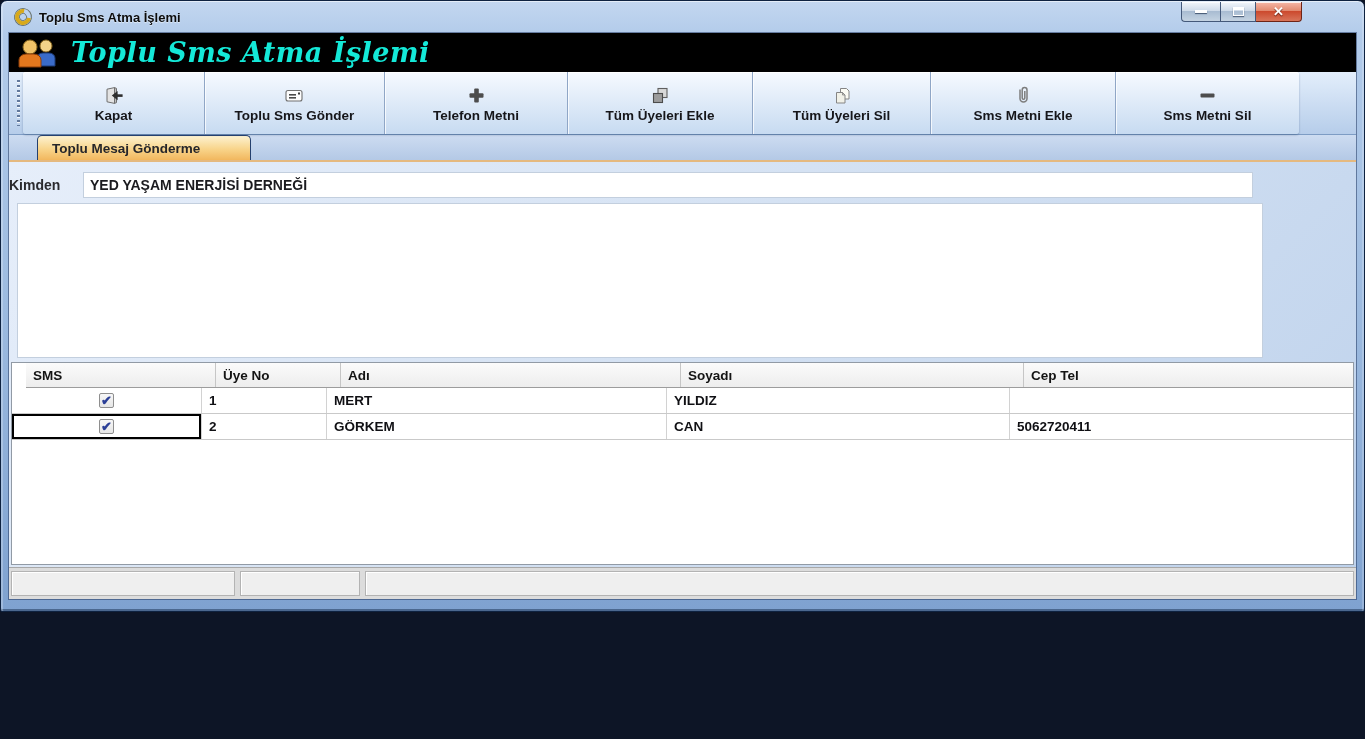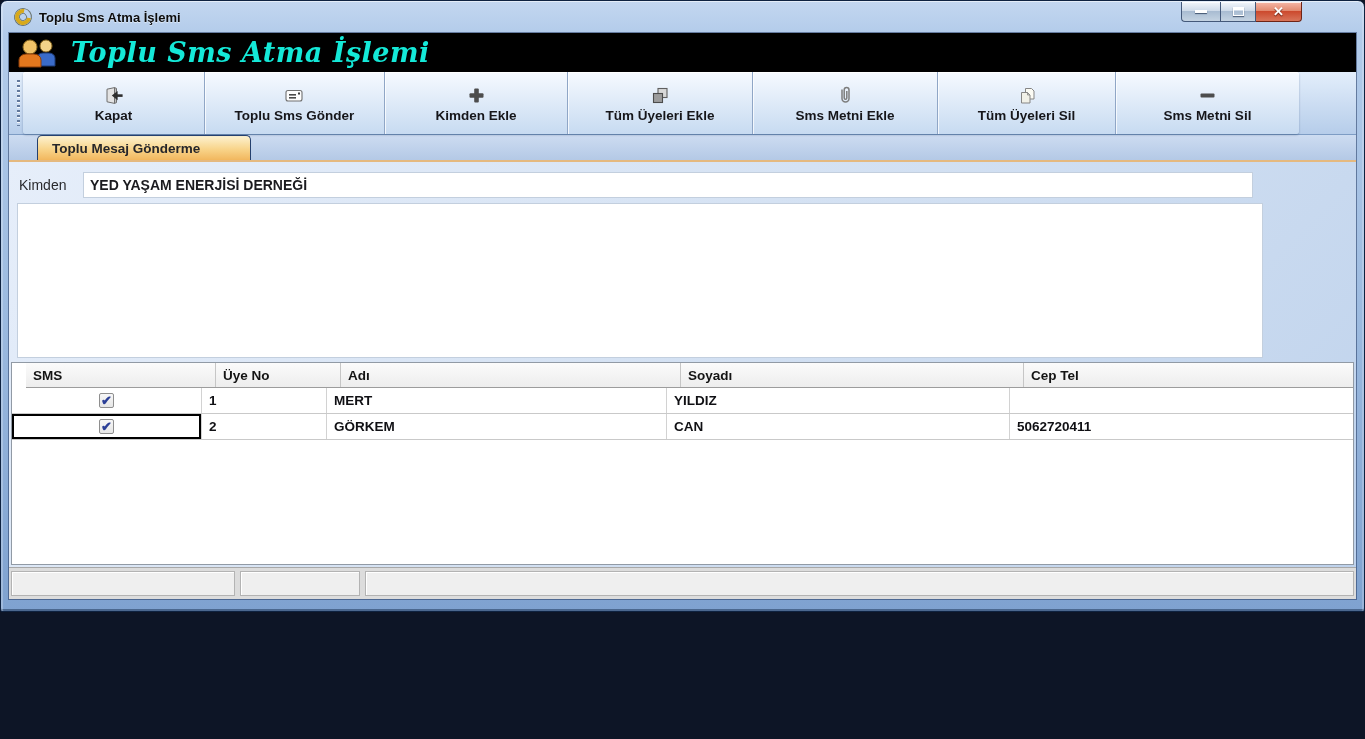--- a/index.html
+++ b/index.html
@@ -67,21 +67,21 @@
   .tab { height:25px; min-width:214px; padding:0 14px;
     background:linear-gradient(#fdf2d0, #f8d48a 55%, #f2b75e);
     border:1px solid #25406e; border-bottom:none; border-radius:5px 5px 0 0;
     display:flex; align-items:center; justify-content:flex-start;
     font-size:13.5px; font-weight:600; color:#26262a; }
 
   
   .content { flex:1; background:linear-gradient(135deg, #e6eefa 0%, #d5e2f3 45%, #bed2ec 100%);
     display:flex; flex-direction:column; overflow:hidden; }
   .kimden-row { margin-top:9px; height:27px; display:flex; align-items:center; }
-  .kimden-label { width:74px; padding-left:10px; font-size:14px; font-weight:400; color:#2a2a2e; }
+  .kimden-label { width:74px; font-size:14px; font-weight:700; color:#2a2a2e; }
   .kimden-input { width:1170px; height:26px; border:1px solid #c3cfde; background:#fff;
     font-family:"Liberation Sans", sans-serif; font-size:14px; font-weight:600; color:#1b1b1f;
     padding:0 6px; outline:none; }
   .msg-area { margin:5px 0 0 8px; width:1246px; height:155px; border:1px solid #c3cfde;
     background:#fff; resize:none; outline:none; font-family:"Liberation Sans", sans-serif; font-size:14px; }
 
   
   .dgv { margin:4px 2px 0 2px; flex:1; background:#fff; border:1px solid #919aa5;
     display:flex; flex-direction:column; overflow:hidden; }
   .dgv-row { display:flex; }
@@ -171,51 +171,51 @@
           <span class="tlabel">Toplu Sms Gönder</span>
         </div>
 
         <div class="tbtn" style="width:183px">
           <span class="ticon">
             <svg width="19" height="19" viewBox="0 0 19 19">
               <rect x="7.2" y="2.5" width="4.6" height="14" rx="1" fill="#4d4d4d"></rect>
               <rect x="2.5" y="7.2" width="14" height="4.6" rx="1" fill="#4d4d4d"></rect>
             </svg>
           </span>
-          <span class="tlabel">Kimden Ekle</span>
+          <span class="tlabel">Telefon Metni</span>
         </div>
 
         <div class="tbtn" style="width:185px">
           <span class="ticon">
             <svg width="20" height="19" viewBox="0 0 20 19">
               <rect x="8" y="2.5" width="9" height="9" fill="#d8d8d8" stroke="#5f5f5f" stroke-width="1.1"></rect>
               <rect x="3.5" y="7.5" width="9" height="9" fill="#9c9c9c" stroke="#4c4c4c" stroke-width="1.1"></rect>
             </svg>
           </span>
           <span class="tlabel">Tüm Üyeleri Ekle</span>
-        </div>
-
-        <div class="tbtn" style="width:185px">
-          <span class="ticon">
-            <svg width="18" height="20" viewBox="0 0 18 20">
-              <path d="M6 4.5 v9 a3.5 3.5 0 0 0 7 0 V5 a2.4 2.4 0 0 0 -4.8 0 v8 a1.3 1.3 0 0 0 2.6 0 V6" fill="none" stroke="#7d7d7d" stroke-width="1.5"></path>
-            </svg>
-          </span>
-          <span class="tlabel">Sms Metni Ekle</span>
         </div>
 
         <div class="tbtn" style="width:178px">
           <span class="ticon">
             <svg width="20" height="19" viewBox="0 0 20 19">
               <path d="M8.5 2.5 h6 l2.5 2.5 v8 h-8.5 z" fill="#fbfbf4" stroke="#858585" stroke-width="1"></path>
               <path d="M4.5 6.5 h6 l2.5 2.5 v8 h-8.5 z" fill="#f1f1e8" stroke="#858585" stroke-width="1"></path>
               <path d="M10.5 6.5 l2.5 2.5 h-2.5 z" fill="#cfcfc2" stroke="#858585" stroke-width=".8"></path>
             </svg>
           </span>
           <span class="tlabel">Tüm Üyeleri Sil</span>
+        </div>
+
+        <div class="tbtn" style="width:185px">
+          <span class="ticon">
+            <svg width="18" height="20" viewBox="0 0 18 20">
+              <path d="M6 4.5 v9 a3.5 3.5 0 0 0 7 0 V5 a2.4 2.4 0 0 0 -4.8 0 v8 a1.3 1.3 0 0 0 2.6 0 V6" fill="none" stroke="#7d7d7d" stroke-width="1.5"></path>
+            </svg>
+          </span>
+          <span class="tlabel">Sms Metni Ekle</span>
         </div>
 
         <div class="tbtn" style="width:183px">
           <span class="ticon">
             <svg width="19" height="19" viewBox="0 0 19 19">
               <rect x="2.5" y="7.4" width="14" height="4" rx="1" fill="#4d4d4d"></rect>
             </svg>
           </span>
           <span class="tlabel">Sms Metni Sil</span>
         </div>

